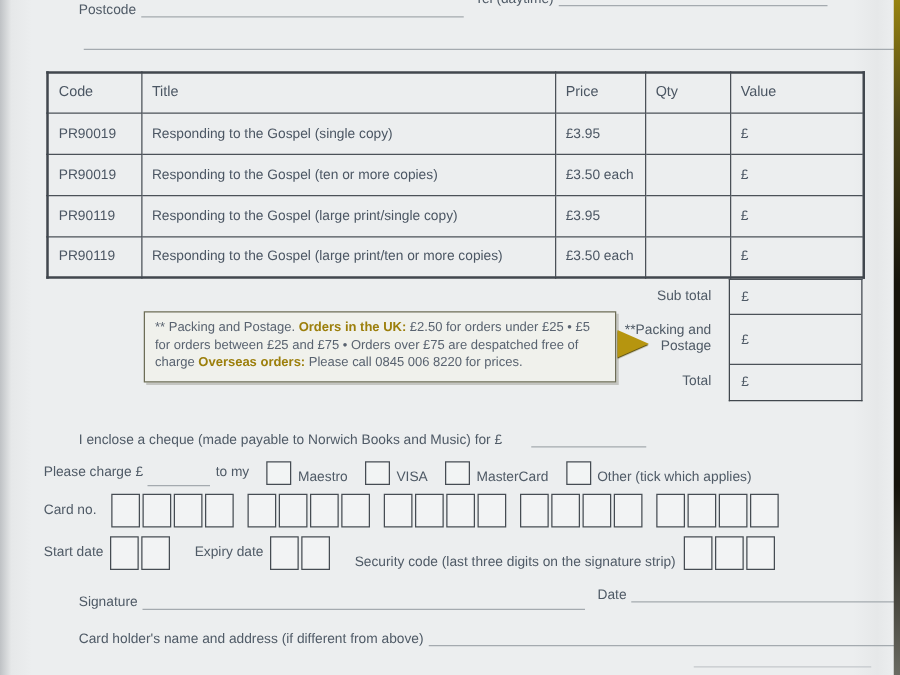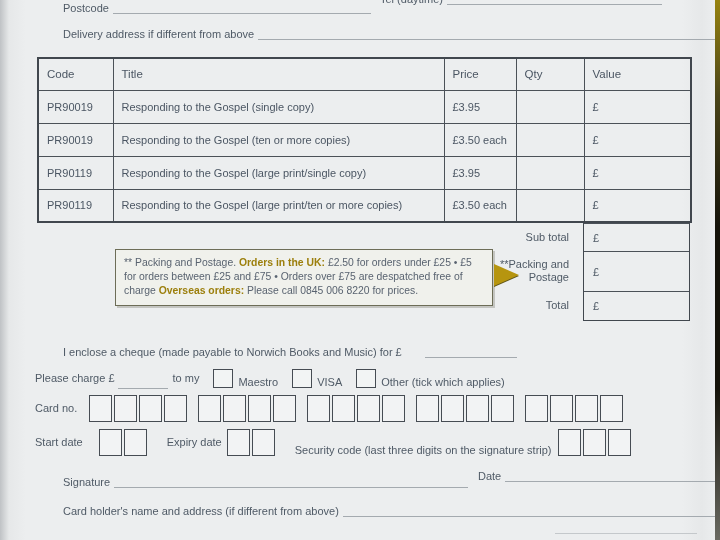--- a/index.html
+++ b/index.html
@@ -70,21 +70,20 @@
   <div class="frow" style="left:35px; top:2px; width:308px;">
     <span>Postcode</span>
     <span class="wline"></span>
   </div>
   <div class="frow" style="left:352px; top:-7px; width:282px;">
     <span>Tel (daytime)</span>
     <span class="wline"></span>
   </div>
 
   <div class="frow" style="left:35px; top:28px; width:660px;">
-    <span>Delivery address if different from above</span>
     <span class="wline"></span>
   </div>
 
   <table class="order">
     <colgroup>
       <col style="width:75px">
         <col style="width:331px">
         <col style="width:72px">
         <col style="width:68px">
         <col style="width:107px">
@@ -162,20 +161,24 @@
     <span class="chk-item">
       <span class="chk"></span>
       <span>Maestro</span>
     </span>
     <span class="chk-item">
       <span class="chk"></span>
       <span>VISA</span>
     </span>
     <span class="chk-item">
       <span class="chk"></span>
+      <span>MasterCard</span>
+    </span>
+    <span class="chk-item">
+      <span class="chk"></span>
       <span>Other (tick which applies)</span>
     </span>
   </div>
 
   <div class="crow" style="left:35px; top:393px; height:30px;">
     <span style="margin-right:12px;">Card no.</span>
     <span class="boxes">
         <span class="box-group">
           <span class="cbox"></span>
           <span class="cbox"></span>
@@ -203,21 +206,21 @@
         <span class="box-group">
           <span class="cbox"></span>
           <span class="cbox"></span>
           <span class="cbox"></span>
           <span class="cbox"></span>
         </span>
       </span>
   </div>
 
   <div class="crow" style="left:35px; top:427px; height:30px;">
-    <span style="margin-right:16px;">Start date</span>
+    <span style="margin-right:5px;">Start date</span>
     <span class="boxes">
         <span class="box-group">
           <span class="cbox"></span>
           <span class="cbox"></span>
         </span>
       </span>
     <span style="margin:0 5px 0 18px;">Expiry date</span>
     <span class="boxes">
         <span class="box-group">
           <span class="cbox"></span>

